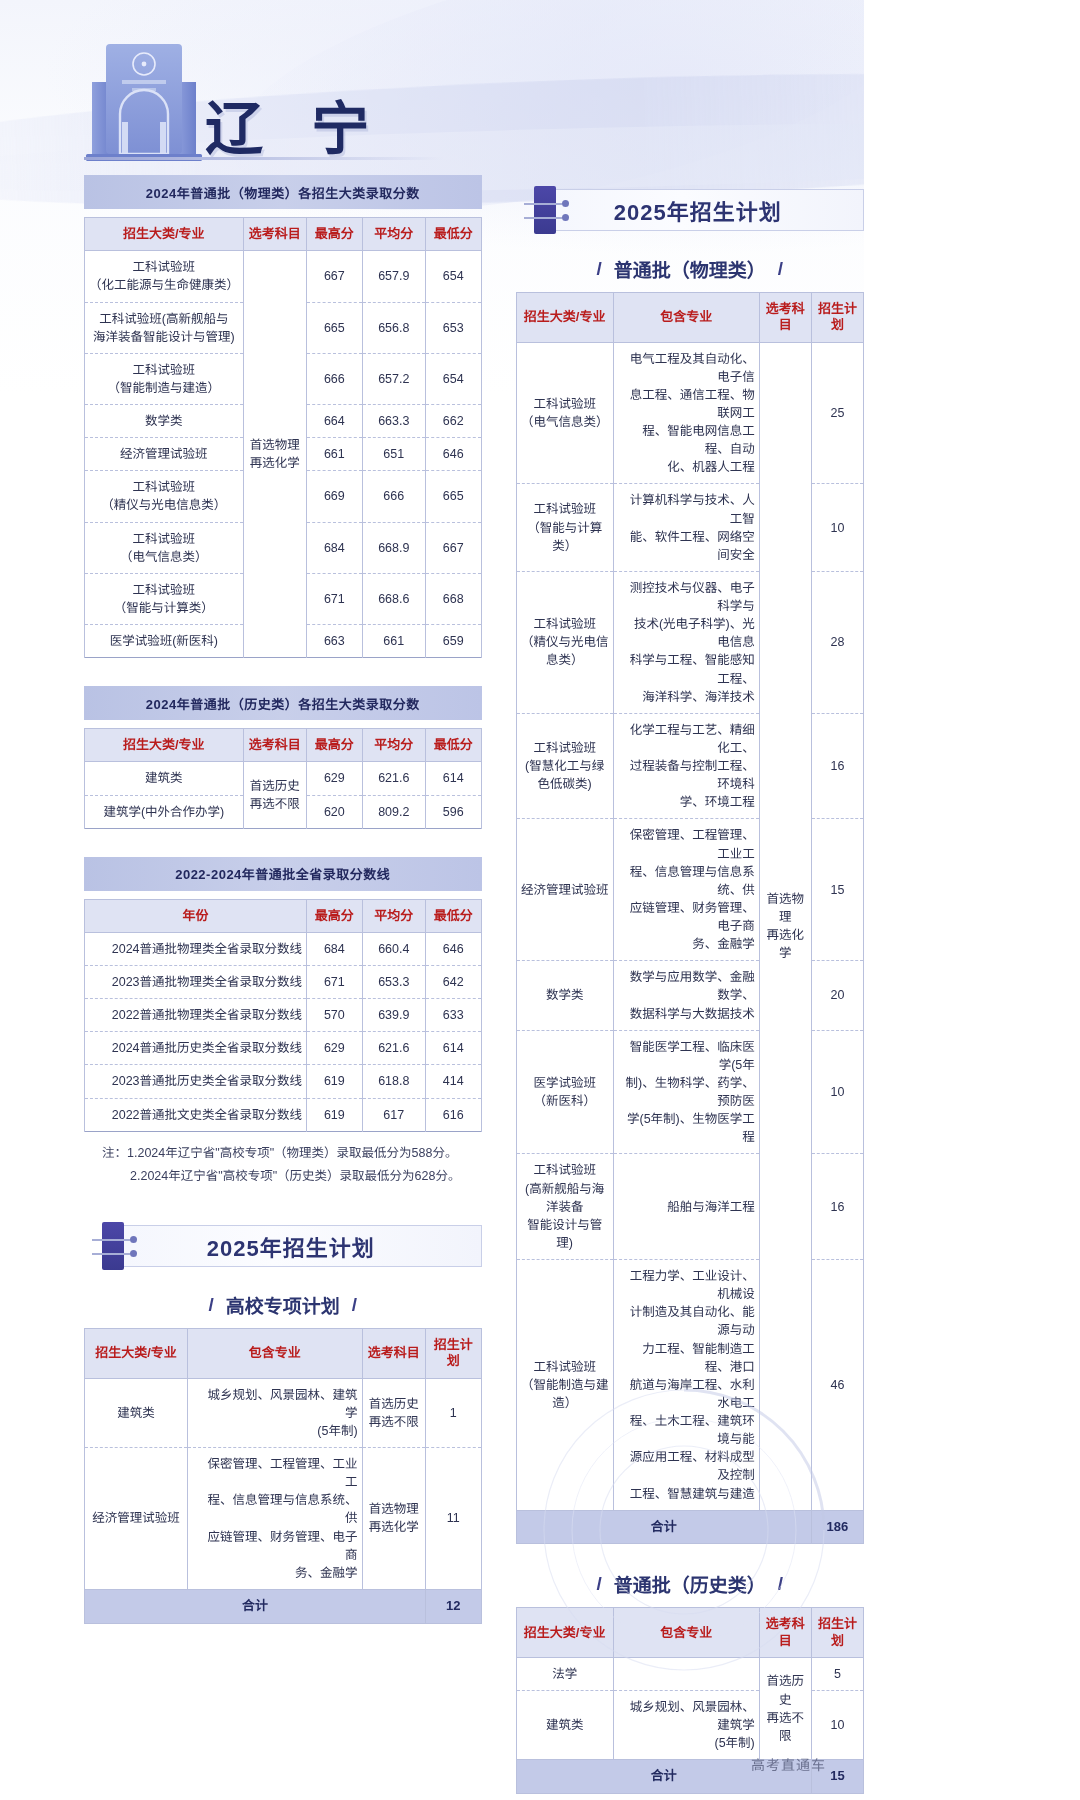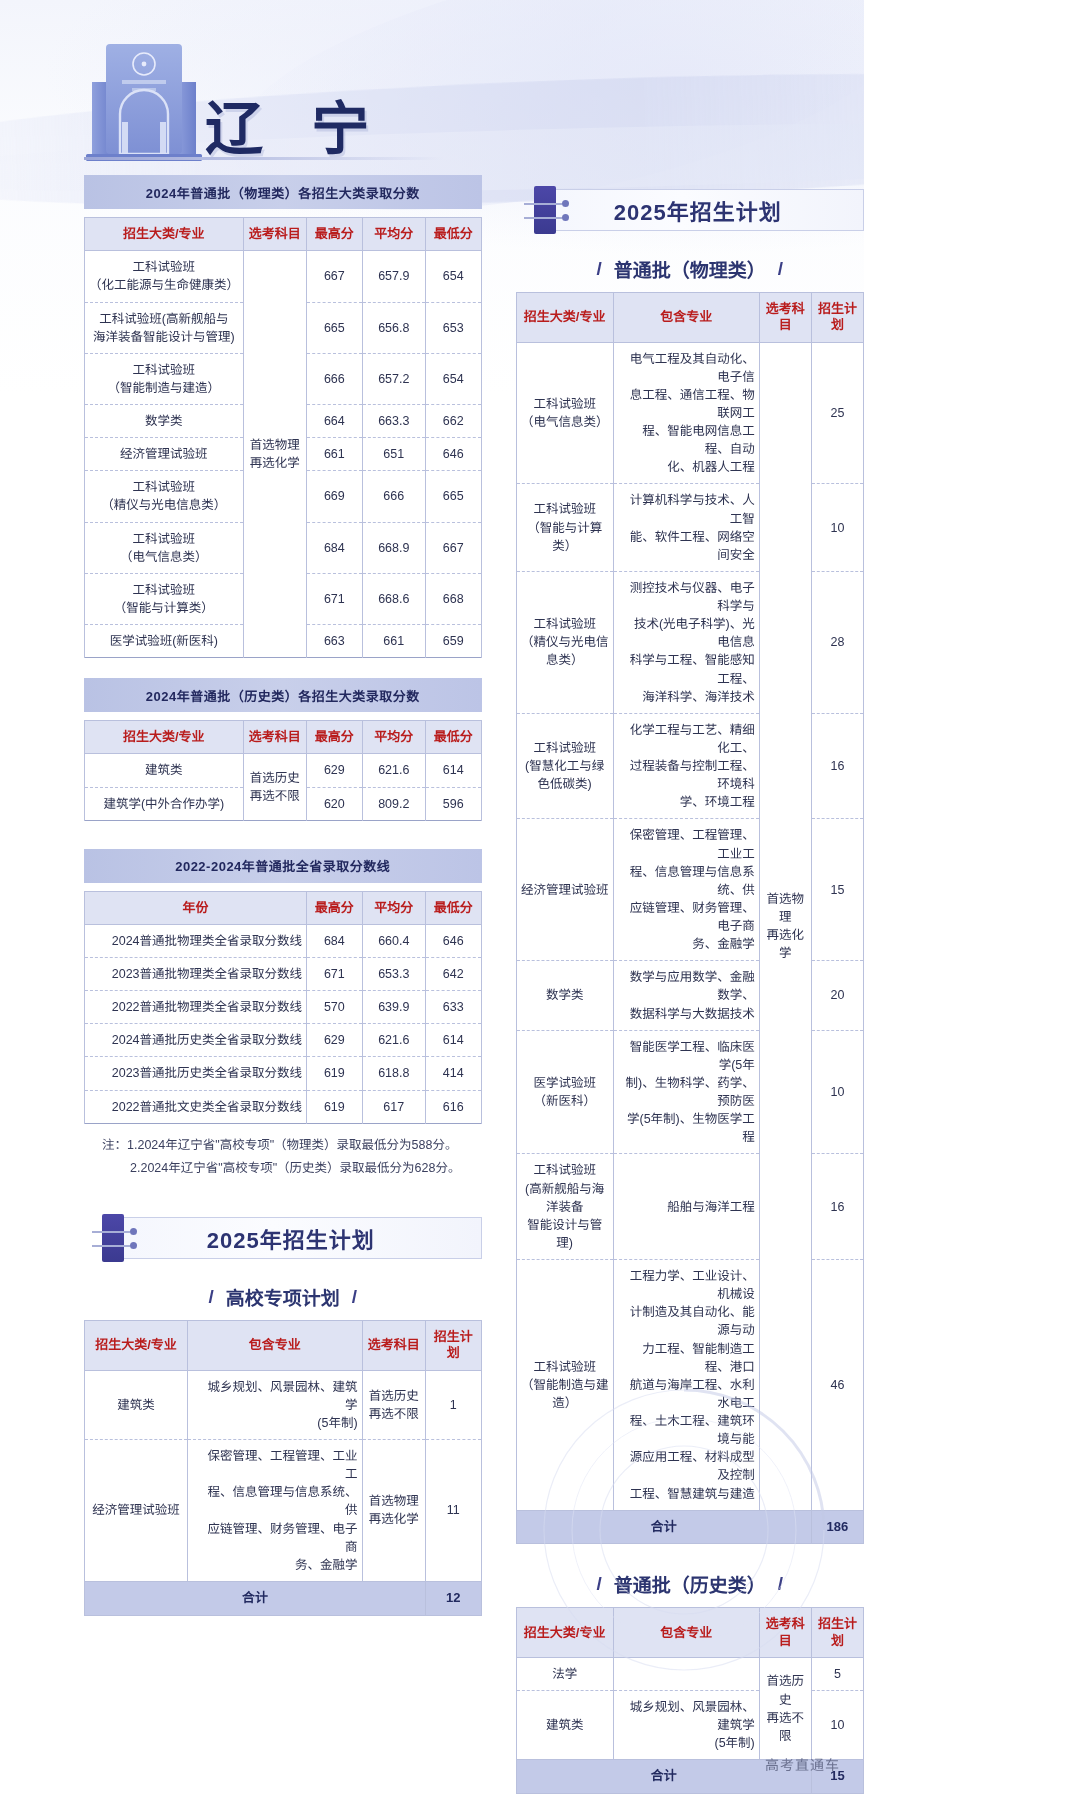--- a/index.html
+++ b/index.html
@@ -121,21 +121,21 @@
     background: #c3cae8; color: #222a60; font-weight: 700; font-size: 13px;
     border-top: 1px solid #b9c0dd; border-bottom: 1px solid #b9c0dd;
   }
   .outer { border: 1px solid #9aa3c8; }
   .note {
     font-size: 12.5px; color: #3a3f5e; line-height: 1.9;
     margin: 10px 0 0 18px;
   }
   .note .n2 { display: block; margin-left: 28px; }
   .watermark {
-    position: absolute; right: 24px; bottom: 26px;
+    position: absolute; right: 38px; bottom: 26px;
     font-size: 14px; color: #6b7190; letter-spacing: 1px;
   }
 </style>
 </head>
 <body>
 
 <div id="page">
 
   <div class="ribbon r3"></div>
   <div class="ribbon r1"></div>
@@ -237,21 +237,21 @@
             </tr>
             <tr>
               <td>医学试验班(新医科)</td>
               <td>663</td>
               <td>661</td>
               <td>659</td>
             </tr>
           </tbody>
       </table>
 
-      <div class="strip" style="margin-top:20px">2024年普通批（历史类）各招生大类录取分数</div>
+      <div class="strip" style="margin-top:28px">2024年普通批（历史类）各招生大类录取分数</div>
       <table class="outer">
         <thead>
             <tr>
           <th style="width:40%">招生大类/专业</th>
           <th style="width:16%">选考科目</th>
           <th style="width:14%">最高分</th>
           <th style="width:16%">平均分</th>
           <th style="width:14%">最低分</th>
         </tr>
           </thead>

